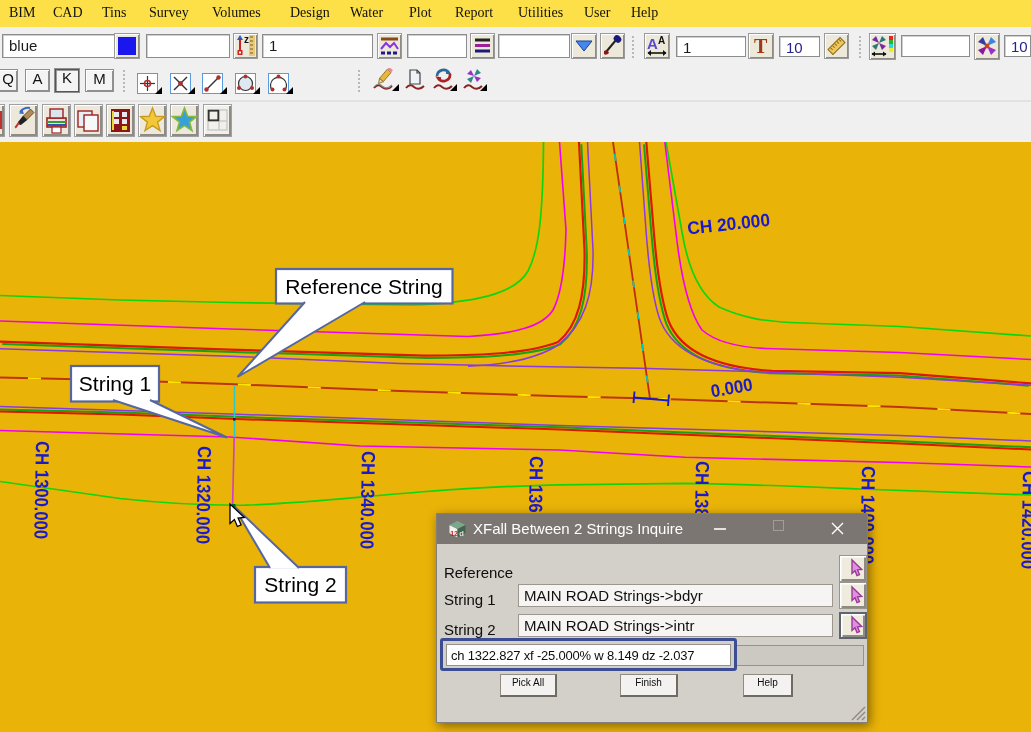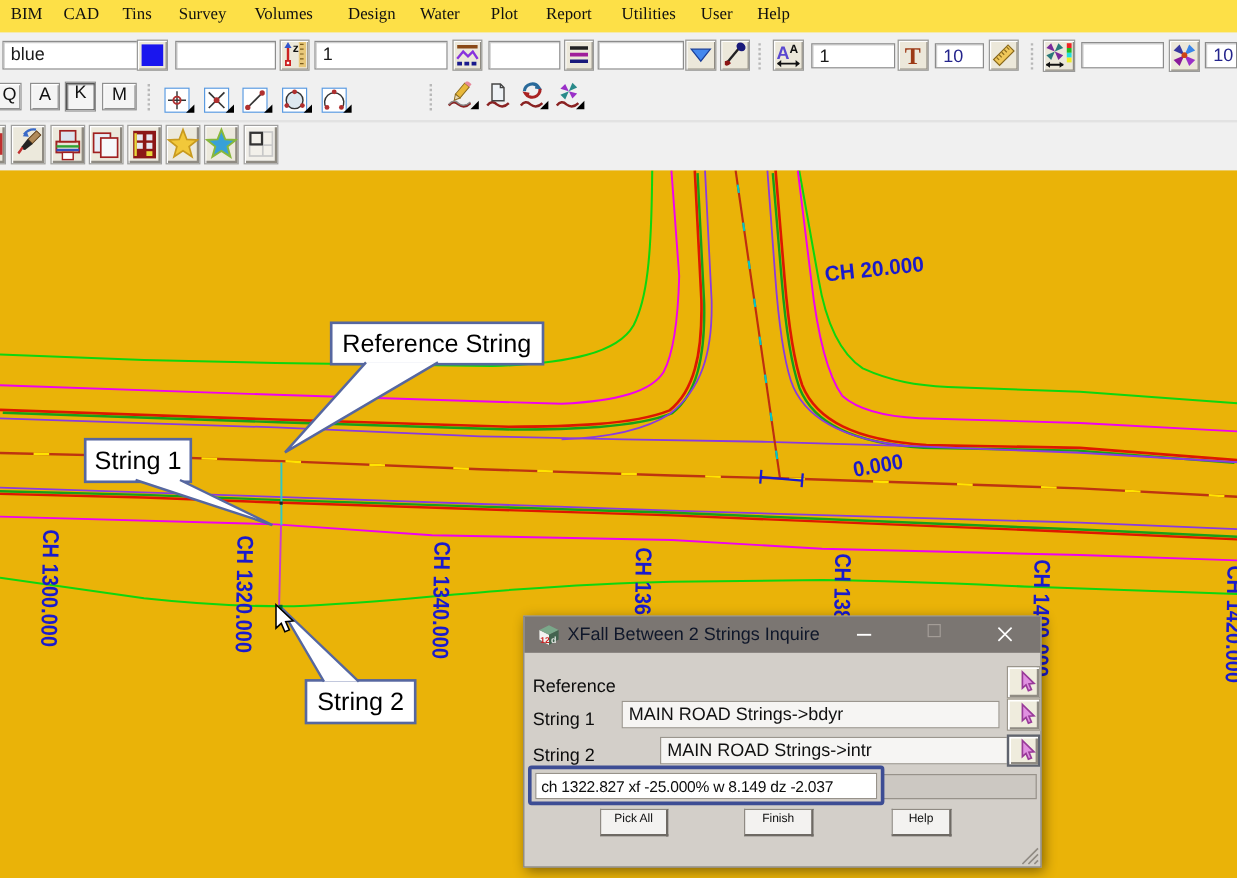--- a/index.html
+++ b/index.html
@@ -14,21 +14,21 @@
   .sep { position:absolute; width:4px; border-left:2px dotted #b8b8b8; }
   .qbtn { position:absolute; background:#f4f4f4; border:1px solid #8f8f8f; box-shadow:inset 1px 1px 0 #ffffff, inset -1px -1px 0 #909090; font-size:15px; color:#111; text-align:center; }
   .blueic { position:absolute; width:21px; height:21px; background:#ffffff; border:1px solid #5a9ae0; }
   .tri { position:absolute; width:0; height:0; border-left:7px solid transparent; border-bottom:7px solid #000; }
   .tb3 { position:absolute; background:#ece9dc; border:1px solid #a0a0a0; box-shadow:inset 1px 1px 0 #ffffff, inset -2px -2px 0 #8f8b82; }
   
   #canvas { position:absolute; left:0; top:142px; width:1031px; height:633px; background:#eab308; }
   
   #dlg { position:absolute; left:436px; top:513px; width:432px; height:210px; background:#d3cfc9; box-shadow:2px 3px 10px rgba(0,0,0,0.45); border:1px solid #837f79; }
   #dlgtitle { position:absolute; left:0; top:0; width:100%; height:30px; background:#7b7672; }
-  #dlgtitle .t { position:absolute; left:36px; top:6px; color:#0f172a; font-size:15px; }
+  #dlgtitle .t { position:absolute; left:36px; top:6px; color:#ffffff; font-size:15px; }
   .dlbl { position:absolute; left:7px; font-size:15px; color:#0d0d0d; }
   .dfld { position:absolute; left:81px; width:315px; height:23px; background:#f6f5f3; border:1px solid #9b968e; font-size:15px; color:#111; padding-left:5px; padding-top:2px; }
   .pick { position:absolute; left:402px; width:28px; height:27px; background:#efecdd; border:1px solid #9a958c; box-shadow:inset 1.5px 1.5px 0 #ffffff, inset -2px -2px 0 #8f8b82; }
   .dbtn { position:absolute; height:23px; background:#f3f2f0; border:1px solid #8f8a83; border-right:2px solid #6e6a64; border-bottom:2px solid #6e6a64; font-size:10px; color:#0d0d0d; text-align:center; padding-top:2px; }
 </style>
 </head>
 <body>
 <div id="app">
 
   <div id="menubar">
@@ -415,21 +415,21 @@
     <div class="dlbl" style="top:50px;">Reference</div>
     <div class="pick" style="top:41px;"><svg width="26" height="25" viewBox="0 0 26 25">
           <path d="M 12,4 l 0,13.5 l 3,-2.7 l 2,4.8 l 2.5,-1 l -2,-4.7 l 4.2,-0.4 Z" fill="#e090e0" stroke="#993a99" stroke-width="1.4"></path>
         </svg></div>
     <div class="dlbl" style="top:77px;">String 1</div>
     <div class="dfld" style="top:70px;">MAIN ROAD Strings-&gt;bdyr</div>
     <div class="pick" style="top:68px;"><svg width="26" height="25" viewBox="0 0 26 25">
           <path d="M 12,4 l 0,13.5 l 3,-2.7 l 2,4.8 l 2.5,-1 l -2,-4.7 l 4.2,-0.4 Z" fill="#e090e0" stroke="#993a99" stroke-width="1.4"></path>
         </svg></div>
     <div class="dlbl" style="top:107px;">String 2</div>
-    <div class="dfld" style="top:100px;margin-left:32px;">MAIN ROAD Strings-&gt;intr</div>
+    <div class="dfld" style="top:100px;">MAIN ROAD Strings-&gt;intr</div>
     <div class="pick" style="top:98px;border:2px solid #60646e;"><svg width="24" height="23" viewBox="0 0 24 23">
           <path d="M 11,3 l 0,13.5 l 3,-2.7 l 2,4.8 l 2.5,-1 l -2,-4.7 l 4.2,-0.4 Z" fill="#e090e0" stroke="#993a99" stroke-width="1.4"></path>
         </svg></div>
 
     <div style="position:absolute;left:295px;top:131px;width:132px;height:21px;background:#ccc8c2;border:1px solid #97928a;"></div>
     <div style="position:absolute;left:3px;top:124px;width:297px;height:33px;border:3px solid #3d4d94;border-radius:3px;background:#d3cfc9;">
       <div style="position:absolute;left:3px;top:2.5px;width:285px;height:22px;background:#fff;border:1px solid #97928a;font-size:13px;letter-spacing:-0.2px;color:#0d0d0d;padding-left:4px;padding-top:3.5px;white-space:nowrap;overflow:hidden;">ch 1322.827 xf -25.000% w 8.149 dz -2.037</div>
     </div>
     <div class="dbtn" style="left:63px;top:160px;width:57px;">Pick All</div>
     <div class="dbtn" style="left:183px;top:160px;width:58px;">Finish</div>

